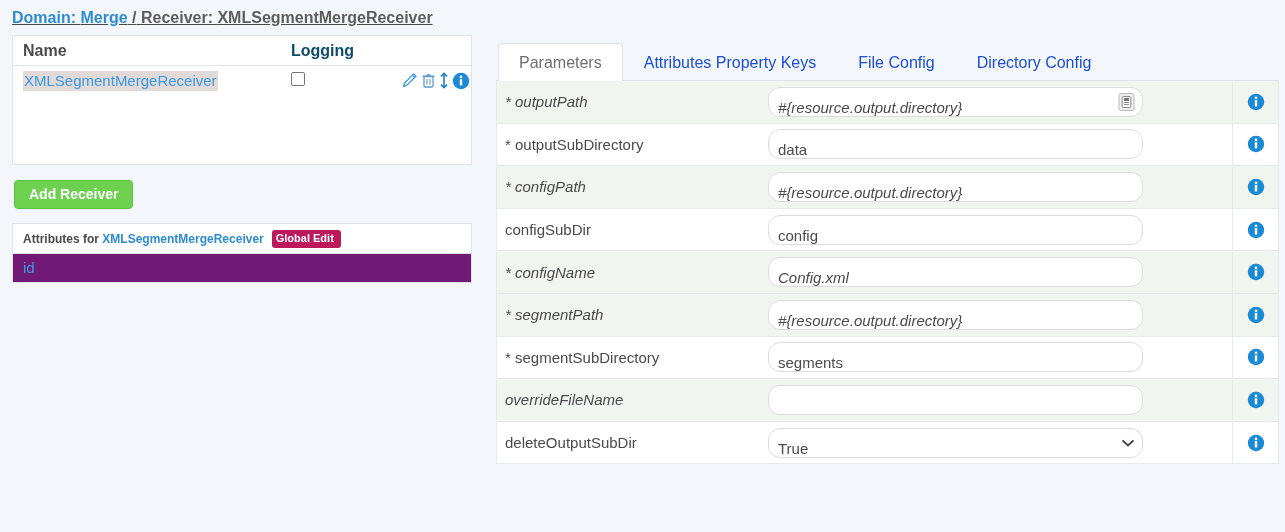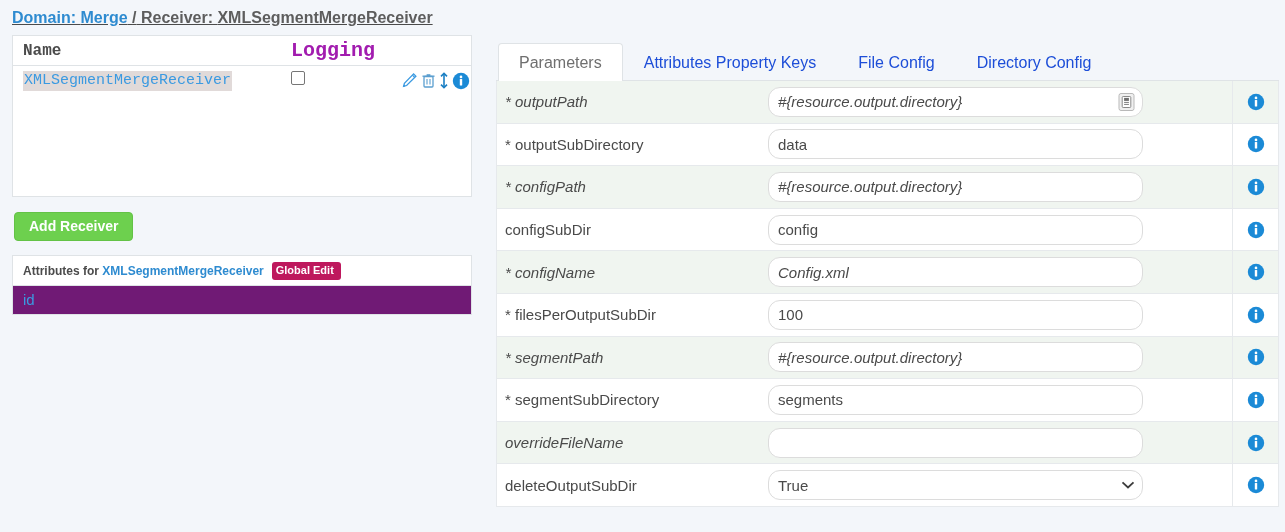--- a/index.html
+++ b/index.html
@@ -29,39 +29,39 @@
   
   .page { display: flex; align-items: flex-start; padding: 0 0 0 12px; }
   .left-col  { width: 460px; flex: 0 0 460px; }
   .right-col { flex: 1 1 auto; margin-left: 24px; padding-right: 6px; }
 
   
   .panel {
     background: #ffffff;
     border: 1px solid #dfe3e6;
   }
-  .recv-panel { height: 162px; font-family: Liberation Mono, monospace; }
+  .recv-panel { height: 130px; }
   .recv-head {
     display: flex;
     border-bottom: 1px solid #dfe3e6;
     height: 30px;
     align-items: center;
   }
   .recv-head .col-name {
     flex: 0 0 278px;
     padding-left: 10px;
     font-weight: bold;
     font-size: 16px;
     color: #4b4b4b;
   }
   .recv-head .col-logging {
     flex: 1 1 auto;
     font-weight: bold;
-    font-size: 20px;
-    color: #a21caf;
+    font-size: 16px;
+    color: #0c4a6e;
   }
   .recv-row {
     display: flex;
     align-items: center;
     height: 29px;
   }
   .recv-row .cell-name { flex: 0 0 278px; padding-left: 10px; }
   .recv-name-hl {
     background: #e1dad9;
     color: #3b9ae1;
@@ -195,21 +195,21 @@
     align-self: stretch;
   }
   .field {
     position: relative;
     width: 375px;
     height: 30px;
     background: #ffffff;
     border: 1px solid #dcdcdc;
     border-radius: 12px;
     display: flex;
-    align-items: center;
+    align-items: flex-end;
     padding: 0 9px;
     font-size: 15px;
     color: #4a4a4a;
   }
   .field .ftext { white-space: nowrap; overflow: hidden; }
   .field .trail {
     position: absolute;
     right: 7px;
     top: 50%;
     transform: translateY(-50%);
@@ -388,35 +388,20 @@
             </div>
           </div>
           <div class="pinfo">
             <svg width="18" height="18" viewBox="0 0 18 18">
               <circle cx="9" cy="9" r="8.2" fill="#1b8ad6"></circle>
               <circle cx="9" cy="4.9" r="1.35" fill="#ffffff"></circle>
               <rect x="7.8" y="7" width="2.4" height="6.6" rx="0.5" fill="#ffffff"></rect>
             </svg>
           </div>
         </div>
-        <div class="prow">
-          <div class="pname">* filesPerOutputSubDir</div>
-          <div class="pval">
-            <div class="field">
-              <span class="ftext">100</span>
-            </div>
-          </div>
-          <div class="pinfo">
-            <svg width="18" height="18" viewBox="0 0 18 18">
-              <circle cx="9" cy="9" r="8.2" fill="#1b8ad6"></circle>
-              <circle cx="9" cy="4.9" r="1.35" fill="#ffffff"></circle>
-              <rect x="7.8" y="7" width="2.4" height="6.6" rx="0.5" fill="#ffffff"></rect>
-            </svg>
-          </div>
-        </div>
         <div class="prow alt">
           <div class="pname">* segmentPath</div>
           <div class="pval">
             <div class="field">
               <span class="ftext">#{resource.output.directory}</span>
             </div>
           </div>
           <div class="pinfo">
             <svg width="18" height="18" viewBox="0 0 18 18">
               <circle cx="9" cy="9" r="8.2" fill="#1b8ad6"></circle>

